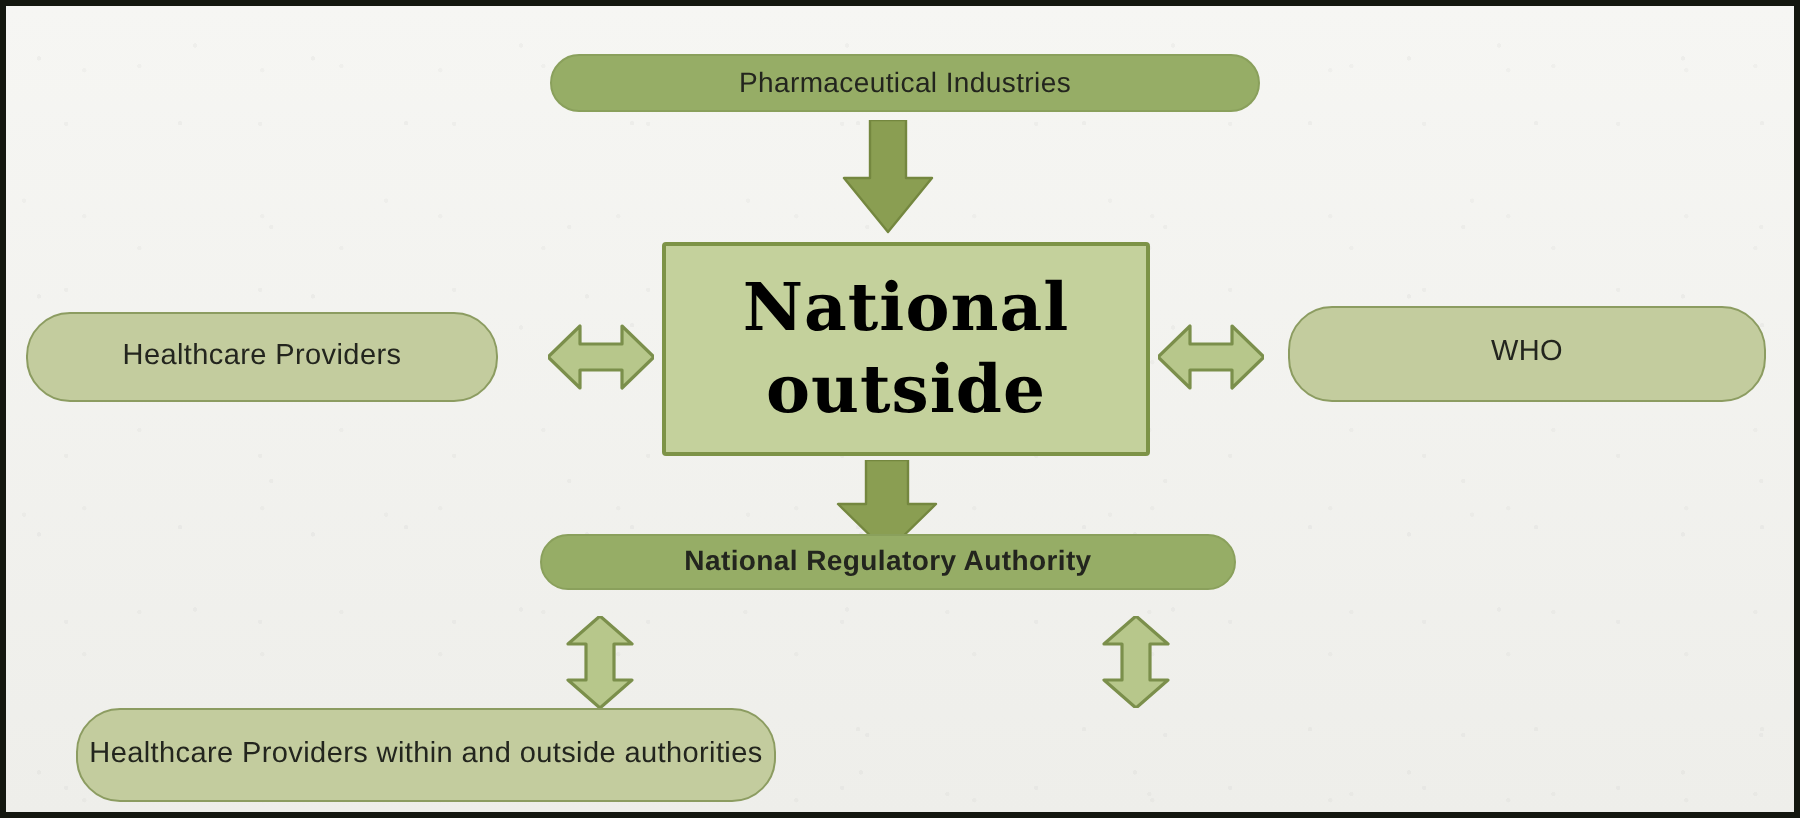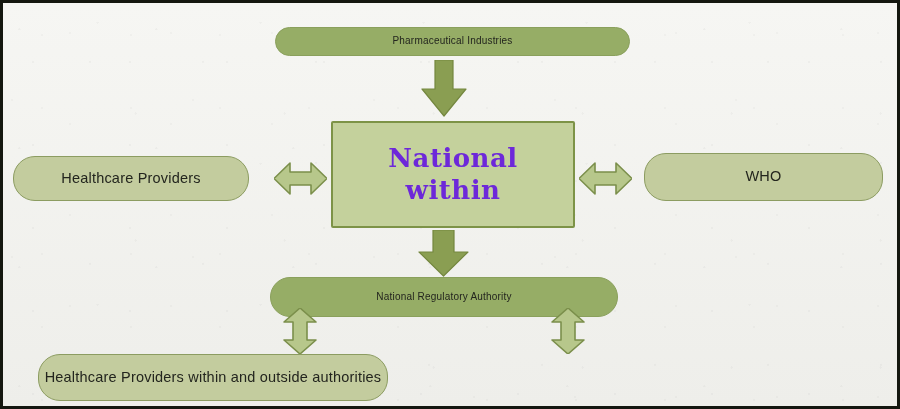--- a/index.html
+++ b/index.html
@@ -41,41 +41,41 @@
     line-height: 1.22;
     letter-spacing: 0.2px;
     user-select: none;
   }
 
   
   .pill-dark {
     background: #96ad66;
     border: 1px solid #8aa05c;
     border-radius: 999px;
-    font-size: 10px;
+    font-size: 14px;
   }
 
   
   .pill-light {
     background: #c3cc9e;
     border: 1.5px solid #8c9c61;
     border-radius: 22px;
     font-size: 14.5px;
   }
 
   
   .center-box {
     background: #c4d19c;
     border: 2px solid #7d9347;
     border-radius: 2px;
     font-family: "DejaVu Serif", "Liberation Serif", serif;
     font-weight: bold;
-    font-size: 26px;
+    font-size: 33px;
     line-height: 1.22;
-    color: #6d28d9;
+    color: #000000;
     letter-spacing: 0.5px;
   }
   .center-box .ln { display: block; }
 
   .arrow { position: absolute; }
   .arrow svg { display: block; width: 100%; height: 100%; }
 </style>
 </head>
 <body>
 
@@ -87,21 +87,21 @@
 
   <div class="arrow" style="left:417px; top:57px; width:48px; height:57px;">
     <svg viewBox="0 0 48 57" preserveAspectRatio="none" aria-hidden="true">
       <polygon points="15,0 33,0 33,29 46,29 24,56 2,29 15,29" fill="#8a9e52" stroke="#74873f" stroke-width="1.2" stroke-linejoin="round"></polygon>
     </svg>
   </div>
 
   <div class="node center-box" style="left:328px; top:118px; width:244px; height:107px;">
     <div>
       <span class="ln">National</span>
-      <span class="ln">within</span>
+      <span class="ln">outside</span>
     </div>
   </div>
 
   <div class="node pill-light" style="left:10px; top:153px; width:236px; height:45px;">
     <span>Healthcare Providers</span>
   </div>
 
   <div class="arrow" style="left:271px; top:158px; width:53px; height:35px;">
     <svg viewBox="0 0 53 35" preserveAspectRatio="none" aria-hidden="true">
       <polygon points="0,17.5 16,2 16,11 37,11 37,2 53,17.5 37,33 37,24 16,24 16,33" fill="#b7c78b" stroke="#7b8f4b" stroke-width="1.6" stroke-linejoin="round"></polygon>
@@ -117,21 +117,21 @@
   <div class="node pill-light" style="left:641px; top:150px; width:239px; height:48px;text-align:right;">
     <span>WHO</span>
   </div>
 
   <div class="arrow" style="left:414px; top:227px; width:53px; height:47px;">
     <svg viewBox="0 0 53 47" preserveAspectRatio="none" aria-hidden="true">
       <polygon points="16,0 37,0 37,22 51,22 26.5,46 2,22 16,22" fill="#8a9e52" stroke="#74873f" stroke-width="1.2" stroke-linejoin="round"></polygon>
     </svg>
   </div>
 
-  <div class="node pill-dark" style="left:267px; top:274px; width:348px; height:40px;">
+  <div class="node pill-dark" style="left:267px; top:264px; width:348px; height:28px;font-weight:bold;">
     <span>National Regulatory Authority</span>
   </div>
 
   <div class="arrow" style="left:279px; top:305px; width:36px; height:46px;">
     <svg viewBox="0 0 36 46" preserveAspectRatio="none" aria-hidden="true">
       <polygon points="18,0 34,14 25,14 25,32 34,32 18,46 2,32 11,32 11,14 2,14" fill="#b7c78b" stroke="#7b8f4b" stroke-width="1.6" stroke-linejoin="round"></polygon>
     </svg>
   </div>
 
   <div class="arrow" style="left:547px; top:305px; width:36px; height:46px;">

